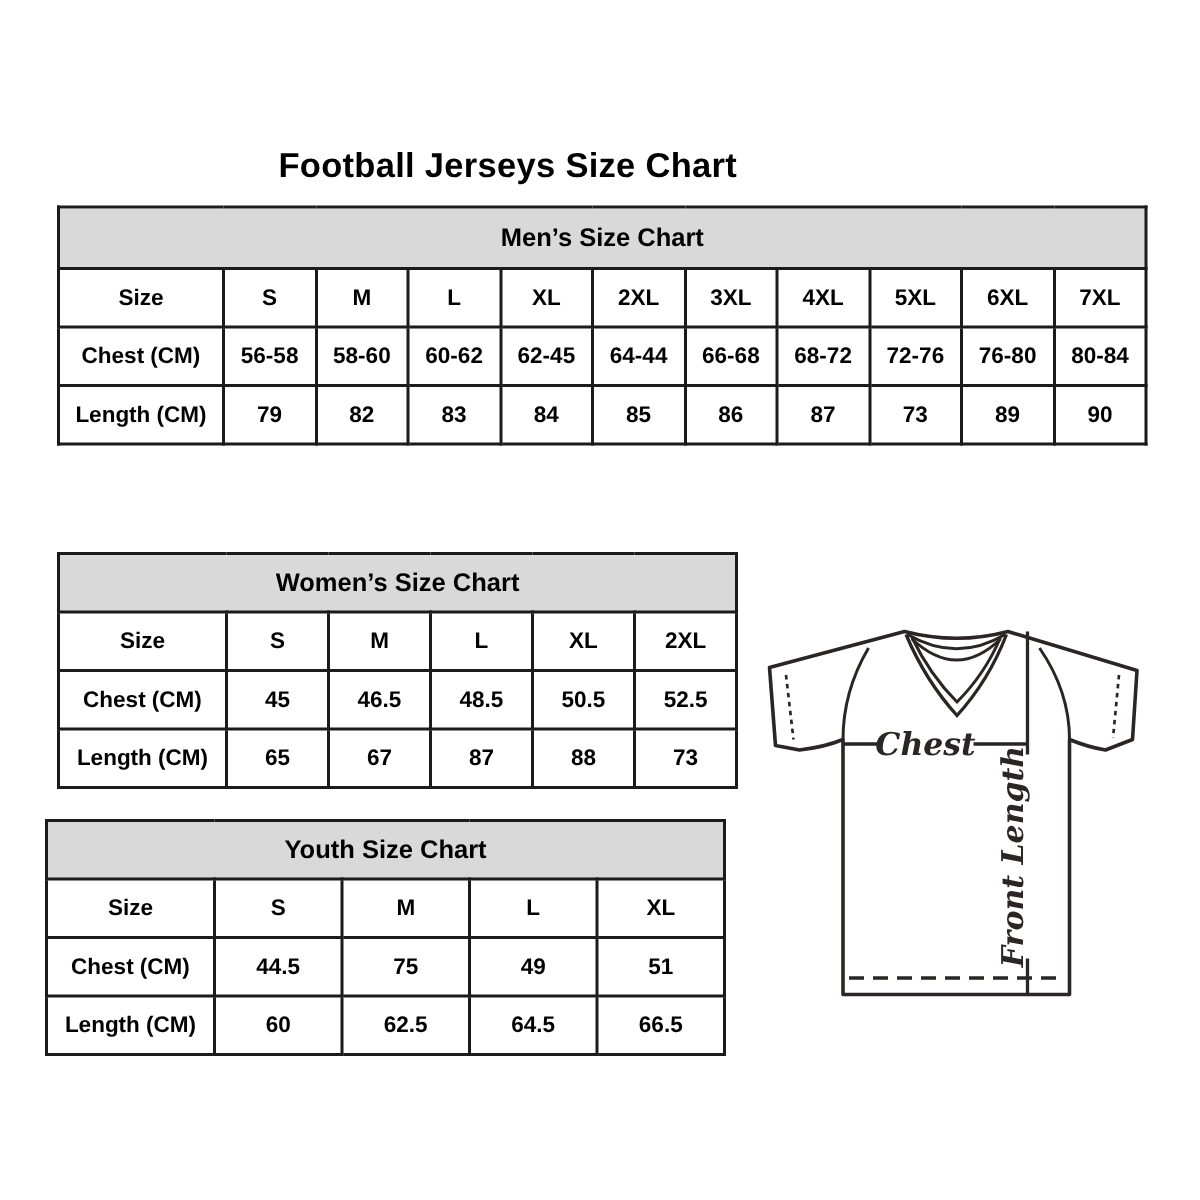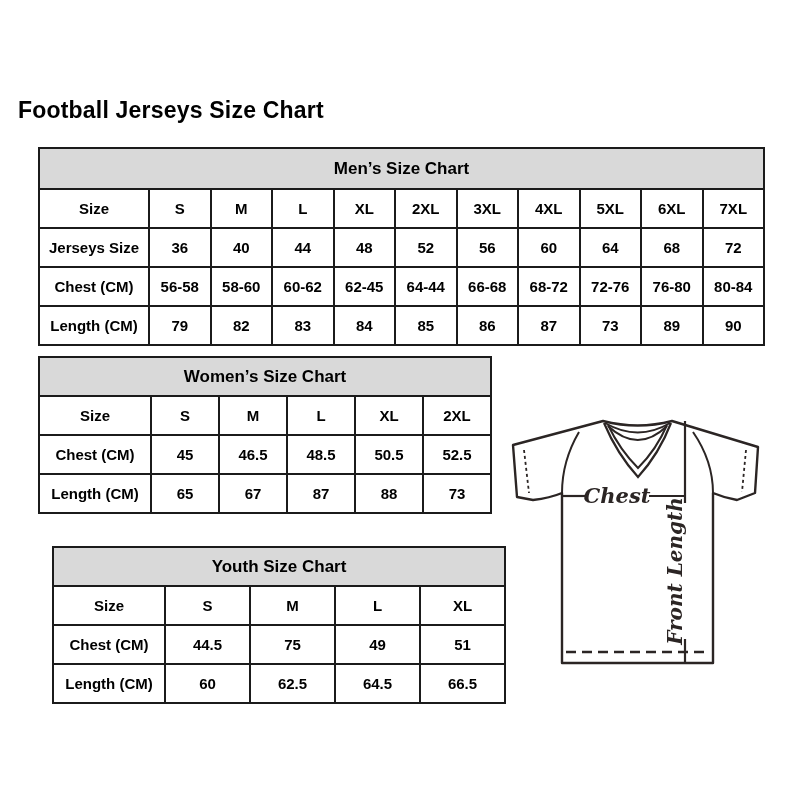--- a/index.html
+++ b/index.html
@@ -1,39 +1,39 @@
 <!DOCTYPE html>
 <html><head>
 <meta charset="utf-8">
 <style>
   html,body{margin:0;padding:0;}
   body{
     width:800px;height:800px;position:relative;background:#ffffff;
     font-family:"Liberation Sans",sans-serif;color:#000;overflow:hidden;
   }
   .page-title{
-    position:absolute;top:97px;left:0;width:677px;
-    font-size:23px;font-weight:bold;letter-spacing:.2px;padding-left:18px;
+    position:absolute;top:97px;left:0;width:677px;text-align:center;
+    font-size:23px;font-weight:bold;letter-spacing:.2px;
   }
   table{
     border-collapse:collapse;table-layout:fixed;position:absolute;background:#fff;
   }
   th,td{
     border:2px solid #1b1b1b;text-align:center;vertical-align:middle;
     font-weight:bold;padding:0;overflow:hidden;
   }
   thead th{background:#d9d9d9;font-size:17px;}
   tbody td{font-size:15px;}
-  #men-table{left:38px;top:147px;width:725px;padding-left:36px;}
+  #men-table{left:38px;top:137px;width:725px;padding-left:36px;}
   #men-table thead tr{height:41px;}
   #men-table tbody tr{height:39px;}
-  #women-table{left:38px;top:356px;width:452px;}
+  #women-table{left:38px;top:368px;width:452px;}
   #women-table thead tr{height:39px;}
   #women-table tbody tr{height:39px;}
-  #youth-table{left:52px;top:546px;width:452px;}
+  #youth-table{left:30px;top:546px;width:452px;}
   #youth-table thead tr{height:39px;}
   #youth-table tbody tr{height:39px;}
   .jersey-diagram{position:absolute;left:500px;top:403px;width:270px;height:270px;}
   .measure-label{
     font-family:"DejaVu Serif",serif;font-style:italic;font-weight:bold;
     fill:#2b2524;
   }
 </style>
 </head>
 <body>
@@ -65,33 +65,20 @@
         <td>S</td>
         <td>M</td>
         <td>L</td>
         <td>XL</td>
         <td>2XL</td>
         <td>3XL</td>
         <td>4XL</td>
         <td>5XL</td>
         <td>6XL</td>
         <td>7XL</td>
-      </tr>
-      <tr>
-        <td>Jerseys Size</td>
-        <td>36</td>
-        <td>40</td>
-        <td>44</td>
-        <td>48</td>
-        <td>52</td>
-        <td>56</td>
-        <td>60</td>
-        <td>64</td>
-        <td>68</td>
-        <td>72</td>
       </tr>
       <tr>
         <td>Chest (CM)</td>
         <td>56-58</td>
         <td>58-60</td>
         <td>60-62</td>
         <td>62-45</td>
         <td>64-44</td>
         <td>66-68</td>
         <td>68-72</td>

